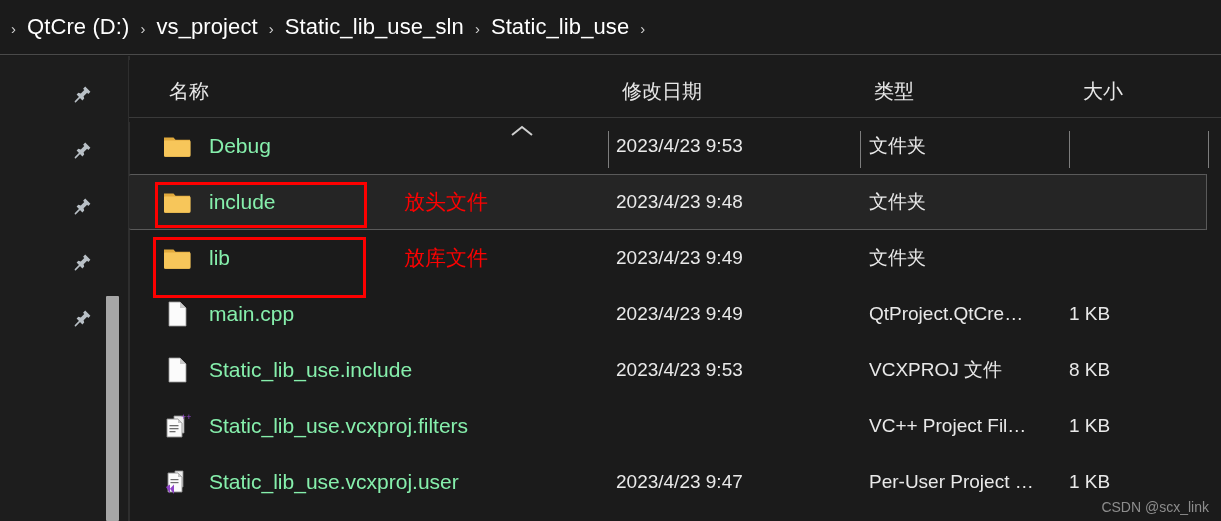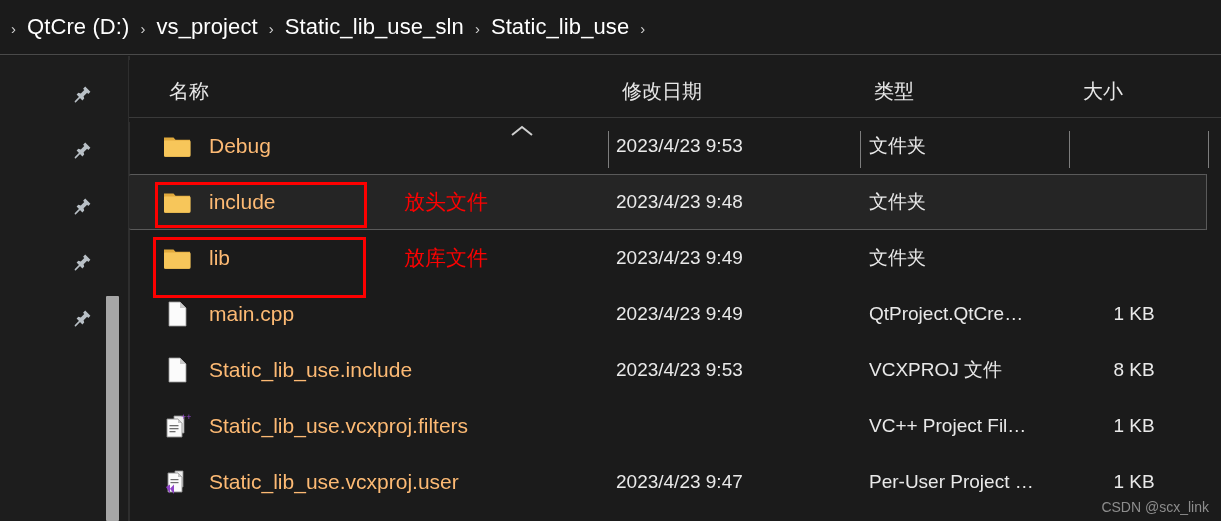--- a/index.html
+++ b/index.html
@@ -84,32 +84,32 @@
     width: 1078px;
     border-radius: 2px;
   }
   .row.highlight::after {
     content: ""; position: absolute; right: 0; top: -1px;
     width: 1px; height: 56px; background: #5a5a5a;
   }
   .cell-name {
     position: absolute; left: 34px; display: flex; align-items: center; gap: 18px;
   }
-  .name-text { color: #fdba74; font-size: 21px; white-space: nowrap; text-align: center; }
+  .name-text { color: #86efac; font-size: 21px; white-space: nowrap; text-align: center; }
   .cell-note {
     position: absolute; left: 275px; color: #fb0202; font-size: 21px; white-space: nowrap;
   }
   .cell-date {
     position: absolute; left: 487px; color: #e9e9e9; font-size: 19px; white-space: nowrap;
   }
   .cell-type {
     position: absolute; left: 740px; color: #e9e9e9; font-size: 19px; white-space: nowrap;
   }
   .cell-size {
-    position: absolute; left: 940px; width: 130px; text-align: center;
+    position: absolute; left: 940px; width: 130px; text-align: left;
     color: #e9e9e9; font-size: 19px; white-space: nowrap;
   }
 
   .icon { width: 28px; height: 28px; display: block; flex: 0 0 28px; }
 
   
   .red-box {
     position: absolute; border: 3px solid #fd0000; pointer-events: none;
   }
 

